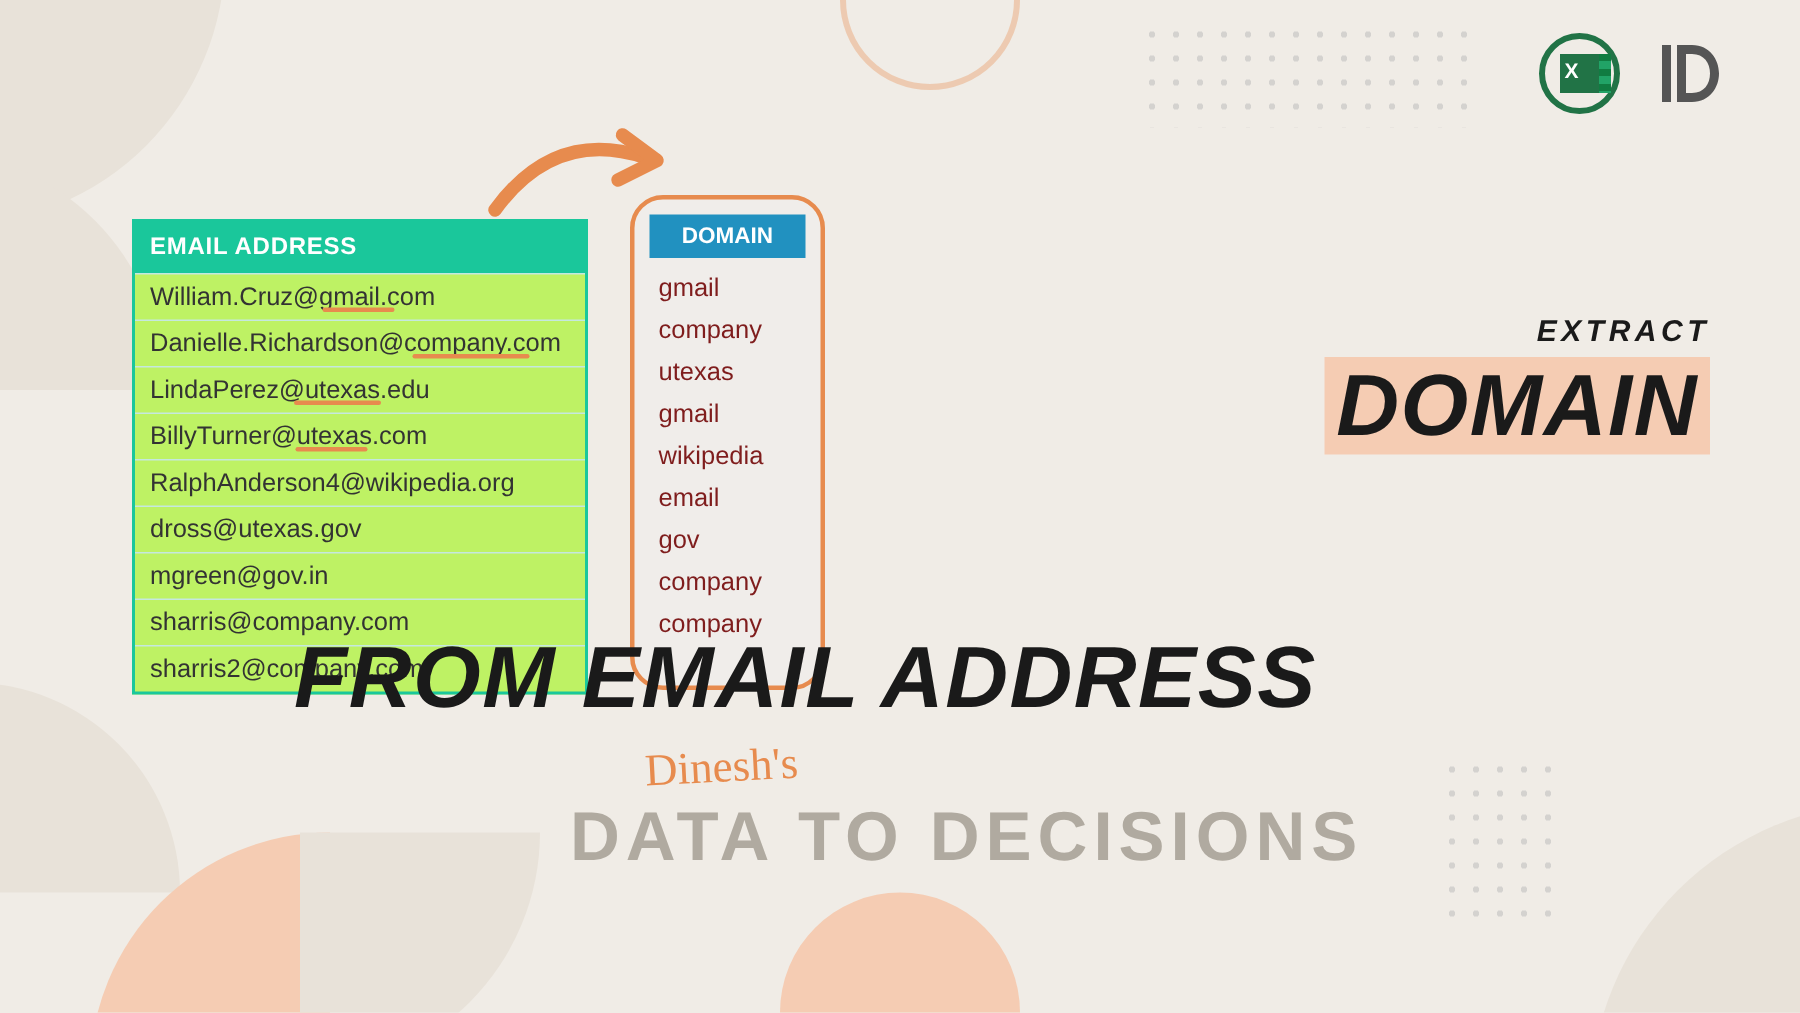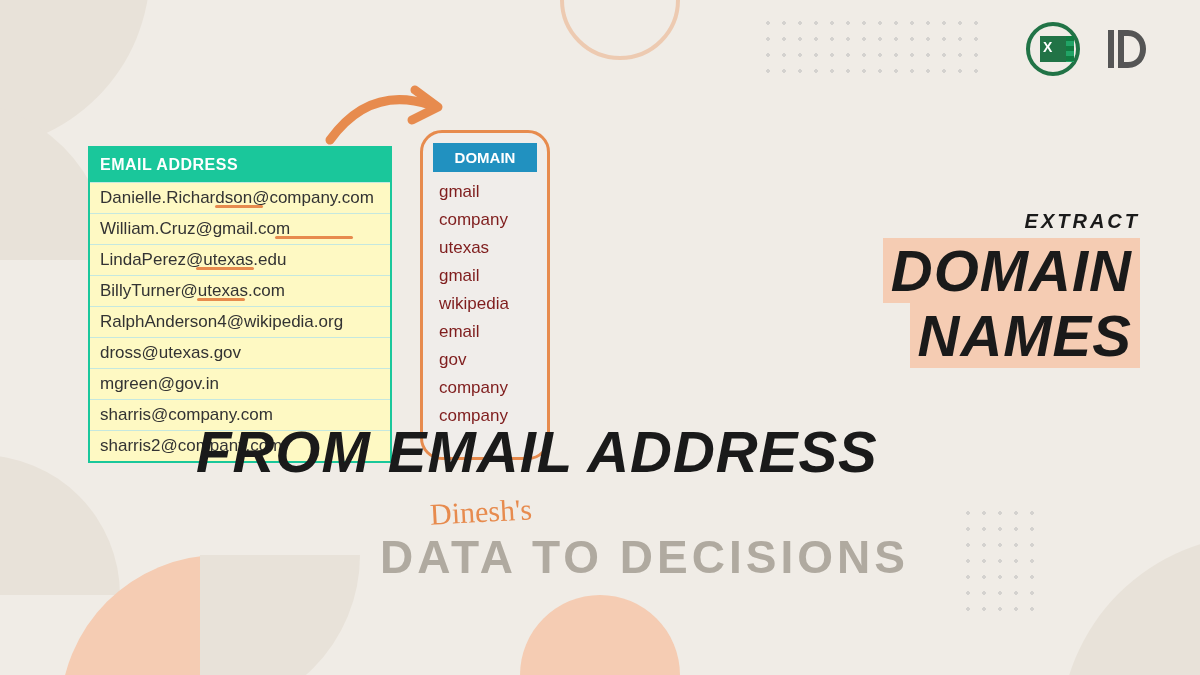--- a/index.html
+++ b/index.html
@@ -86,21 +86,21 @@
   background: #f5ccb3;
   border-radius: 50%;
 }
 
 
 .table-box {
   position: absolute;
   top: 146px; left: 88px;
   width: 304px;
   border: 2px solid #1ac79b;
-  background: #fef9c3;
+  background: #bef264;
 }
 .table-box .hdr {
   background: #1ac79b;
   color: #fff;
   font-weight: bold;
   font-size: 16px;
   padding: 8px 10px;
   letter-spacing: 0.5px;
 }
 .table-box .row {
@@ -249,22 +249,22 @@
 <div class="bg-dots-br"></div>
 <div class="bg-circle-top"></div>
 
 <svg class="arrow" viewBox="0 0 140 80">
   <path d="M 10 65 Q 50 10 110 30" stroke="#e78b4e" stroke-width="9" fill="none" stroke-linecap="round"></path>
   <path d="M 95 15 L 118 32 L 92 45" stroke="#e78b4e" stroke-width="9" fill="none" stroke-linecap="round" stroke-linejoin="round"></path>
 </svg>
 
 <div class="table-box">
   <div class="hdr">EMAIL ADDRESS</div>
+  <div class="row">William.Cruz@gmail.com</div>
   <div class="row">Danielle.Richardson@company.com</div>
-  <div class="row">William.Cruz@gmail.com</div>
   <div class="row">LindaPerez@utexas.edu</div>
   <div class="row">BillyTurner@utexas.com</div>
   <div class="row">RalphAnderson4@wikipedia.org</div>
   <div class="row">dross@utexas.gov</div>
   <div class="row">mgreen@gov.in</div>
   <div class="row">sharris@company.com</div>
   <div class="row">sharris2@company.com</div>
 
   <div class="underline" style="top:57px; left:125px; width:48px;"></div>
   <div class="underline" style="top:88px; left:185px; width:78px;"></div>
@@ -281,21 +281,20 @@
   <div class="domain-item">wikipedia</div>
   <div class="domain-item">email</div>
   <div class="domain-item">gov</div>
   <div class="domain-item">company</div>
   <div class="domain-item">company</div>
 </div>
 
 <div class="title-block">
   <div class="title-small">EXTRACT</div>
   <div class="title-big"><span class="hl">DOMAIN</span></div>
-  <div class="title-big"><span class="hl">NAMES</span></div>
 </div>
 <div class="title-line3">FROM EMAIL ADDRESS</div>
 <div class="subtitle-script">Dinesh's</div>
 <div class="subtitle-main">DATA TO DECISIONS</div>
 
 <div class="logo-excel">
   <div class="logo-excel-inner"></div>
 </div>
 <div class="logo-d">
   <svg viewBox="0 0 50 50">

